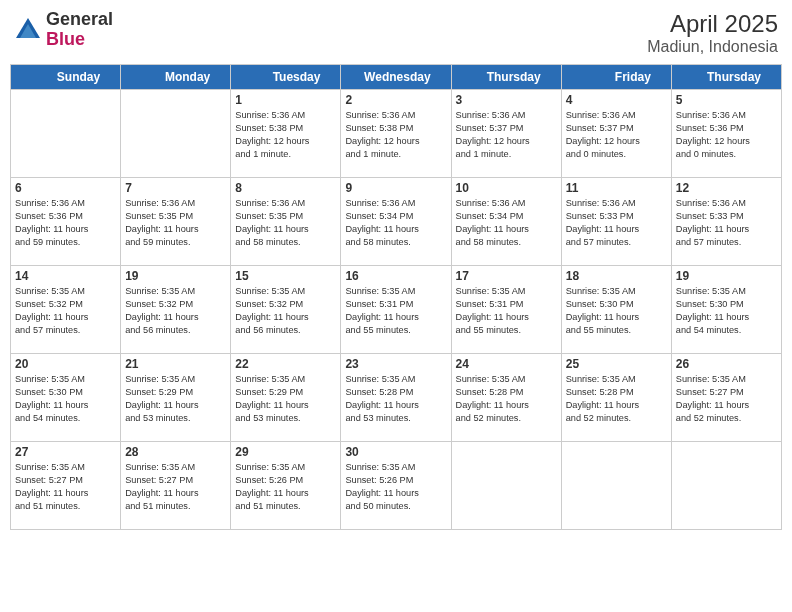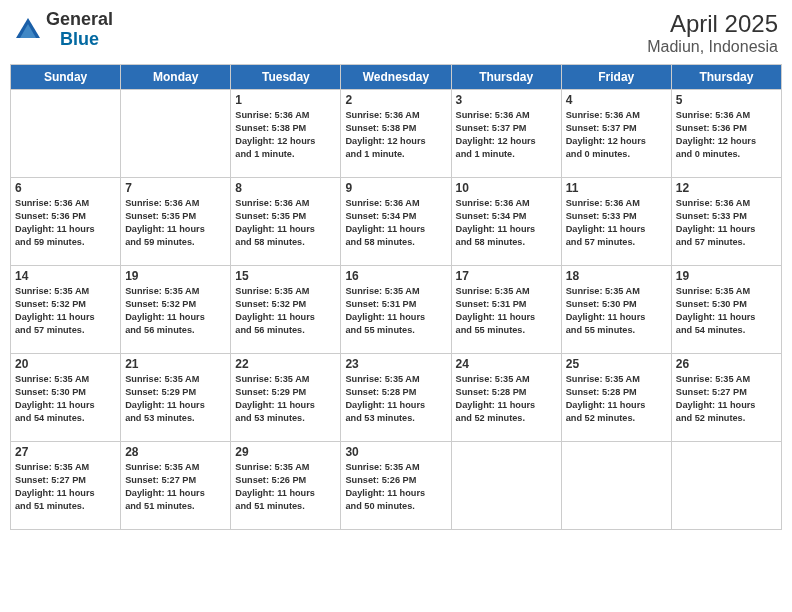--- a/index.html
+++ b/index.html
@@ -20,24 +20,23 @@
     .logo {
       display: flex;
       align-items: center;
     }
     .logo-text {
       display: flex;
       flex-direction: column;
       font-size: 18px;
       font-weight: bold;
       line-height: 1.1;
-      align-items: center;
     }
     .logo-general { color: #333; }
-    .logo-blue { color: #0369a1; }
+    .logo-blue { color: #be185d; }
     .logo-icon {
       width: 28px;
       height: 28px;
       margin-right: 4px;
     }
     .title-block {
       text-align: right;
     }
     .month-title {
       font-size: 24px;
@@ -51,22 +50,22 @@
     table {
       width: 100%;
       border-collapse: collapse;
       table-layout: fixed;
     }
     thead tr th {
       background-color: #2a6db5;
       color: #fff;
       font-size: 12px;
       font-weight: bold;
-      padding: 5px 0;
-      text-align: center;
+      padding: 5px 20px;
+      text-align: right;
       border: 1px solid #ccc;
     }
     tbody tr td {
       border: 1px solid #ccc;
       vertical-align: top;
       padding: 3px 4px;
       font-size: 9.5px;
       height: 88px;
       background: #fff;
     }
@@ -76,21 +75,20 @@
     .day-number {
       font-size: 12px;
       font-weight: bold;
       color: #333;
       margin-bottom: 2px;
     }
     .day-info {
       color: #333;
       line-height: 1.4;
       font-size: 9.2px;
-      font-weight: bold;
     }
     .week-row td {
       background: #fff;
     }
     .week-row:nth-child(odd) td {
       background: #fff;
     }
   </style>
 </head>
 <body>

